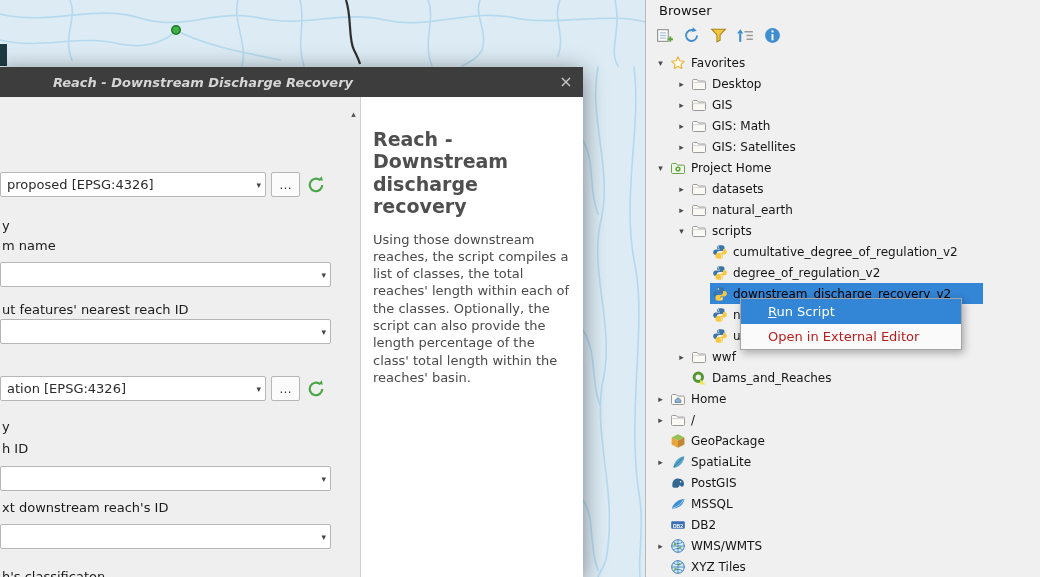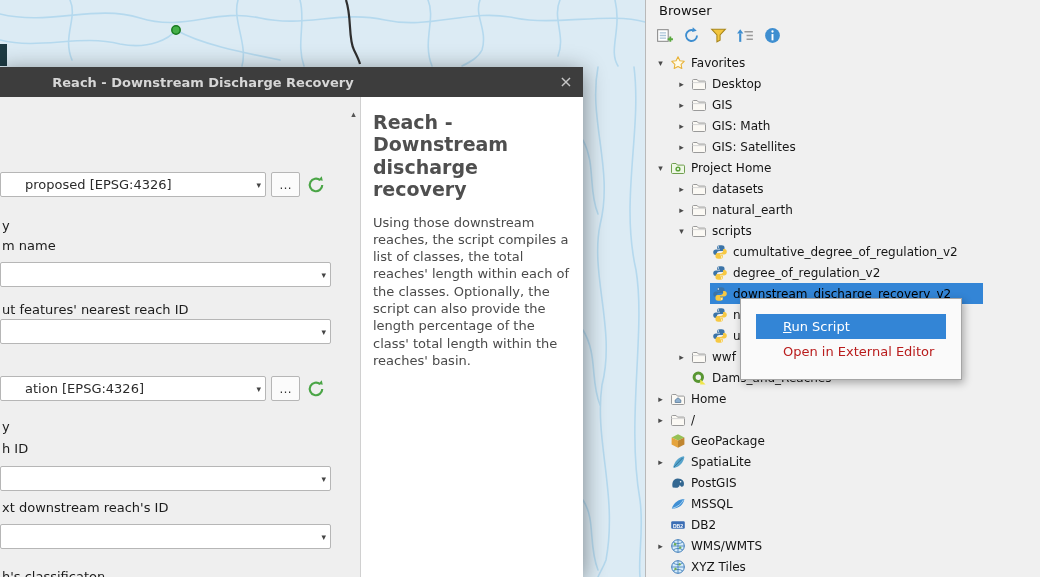--- a/index.html
+++ b/index.html
@@ -6,41 +6,41 @@
   body{font-family:"DejaVu Sans","Liberation Sans",sans-serif;}
   #screen{position:relative;width:1040px;height:577px;overflow:hidden;background:var(--mapbg,#dcebf4);}
 
   
   .map-area{position:absolute;inset:0;z-index:0;}
   .map-area svg{position:absolute;left:0;top:0;}
 
   
   .dialog{position:absolute;left:0;top:67px;width:583px;height:510px;z-index:2;
           background:#efefef;box-shadow:0 4px 22px rgba(0,0,0,.45);}
-  .titlebar{position:absolute;top:0;left:0;right:0;height:30px;background:var(--titlebar,#3d3d3d);}
+  .titlebar{position:absolute;top:0;left:0;right:0;height:30px;background:var(--titlebar,#3d3d3d);font-style:italic;}
   .dialog-title{position:absolute;left:203px;top:50%;transform:translate(-50%,-50%);
           color:#d6d6d6;font-weight:bold;font-size:13px;white-space:nowrap;}
   .dialog-close{position:absolute;right:6px;top:2px;width:22px;height:26px;line-height:26px;
           text-align:center;color:#c6c6c6;font-size:16px;cursor:pointer;}
   .dialog-body{position:absolute;top:30px;left:0;right:0;bottom:0;}
   .form-pane{position:absolute;left:0;top:0;width:360px;bottom:0;}
   .combo{position:absolute;left:0;height:25px;background:#fff;border:1px solid #b6b6b6;
          border-radius:2px;display:flex;align-items:center;box-sizing:border-box;}
-  .combo-text{flex:1;font-size:13px;color:#2b2b2b;padding:0 24px;white-space:nowrap;overflow:hidden;}
+  .combo-text{flex:1;font-size:13px;color:#2b2b2b;padding:0 6px;white-space:nowrap;overflow:hidden;}
   .combo-arrow{flex:none;width:16px;padding-right:4px;font-size:9px;color:#444;text-align:right;}
   .browse-btn{position:absolute;width:29px;height:25px;background:#fbfbfb;border:1px solid #b6b6b6;
          border-radius:2px;font-size:13px;color:#333;box-sizing:border-box;padding:0;}
   .reload-btn{position:absolute;width:26px;height:25px;background:transparent;border:none;padding:2px 3px;}
   .reload-btn svg{width:20px;height:20px;display:block;}
   .f-label{position:absolute;left:2px;font-size:13px;color:#1b1b1b;white-space:nowrap;}
   .form-scrollbar{position:absolute;left:347px;top:10px;width:13px;height:60px;text-align:center;}
   .scroll-arrow{font-size:9px;color:#555;line-height:14px;}
   .help-pane{position:absolute;left:360px;top:0;right:0;bottom:0;background:#fff;
          border-left:1px solid #d0d0d0;padding:14px 10px 10px 12px;box-sizing:border-box;overflow:hidden;}
-  .help-title{font-size:19px;font-weight:bold;color:#4f4f4f;line-height:1.18;}
+  .help-title{font-size:19px;font-weight:bold;color:#4f4f4f;line-height:1.18;margin-top:17px;}
   .help-para{font-size:13px;color:#4a4a4a;line-height:1.33;margin:13px 0 0;}
 
   
   .browser-panel{position:absolute;left:645px;top:0;width:395px;height:577px;background:#f0f0f0;
          border-left:1px solid #b9b9b9;box-sizing:border-box;z-index:1;}
   .browser-title{position:absolute;top:3px;left:13px;font-size:13px;color:#111;}
   .browser-toolbar{position:absolute;top:26px;left:9px;display:flex;gap:8px;}
   .tb-icon{width:19px;height:19px;display:inline-block;cursor:pointer;}
   .tb-icon svg{width:19px;height:19px;display:block;}
   .tree{position:absolute;top:52px;left:1px;right:0;}
@@ -50,21 +50,21 @@
   .row-content{display:flex;align-items:center;height:21px;padding:0 4px 0 2px;justify-content:flex-end;}
   .tree-icon{width:16px;height:16px;flex:none;}
   .tree-icon svg{width:16px;height:16px;display:block;}
   .tree-label{margin-left:5px;font-size:12px;color:#151515;white-space:nowrap;}
   .tree-row.selected .row-content{background:var(--selection,#3385d6);padding-right:32px;}
   .tree-row.selected .tree-label{color:#000000;}
 
   
   .context-menu{position:absolute;left:740px;top:298px;width:222px;background:#fafafa;
          border:1px solid #a5a5a5;box-shadow:2px 3px 8px rgba(0,0,0,.3);z-index:10;
-         padding:15px;box-sizing:border-box;}
+         padding:0;box-sizing:border-box;}
   .menu-item{height:25px;line-height:25px;padding-left:27px;font-size:13px;color:#b91c1c;
          white-space:nowrap;cursor:pointer;}
   .menu-item.highlighted{background:var(--selection,#3385d6);color:#fff;}
 </style>
 </head>
 <body>
 
 <div id="screen">
 
   <div class="map-area">

